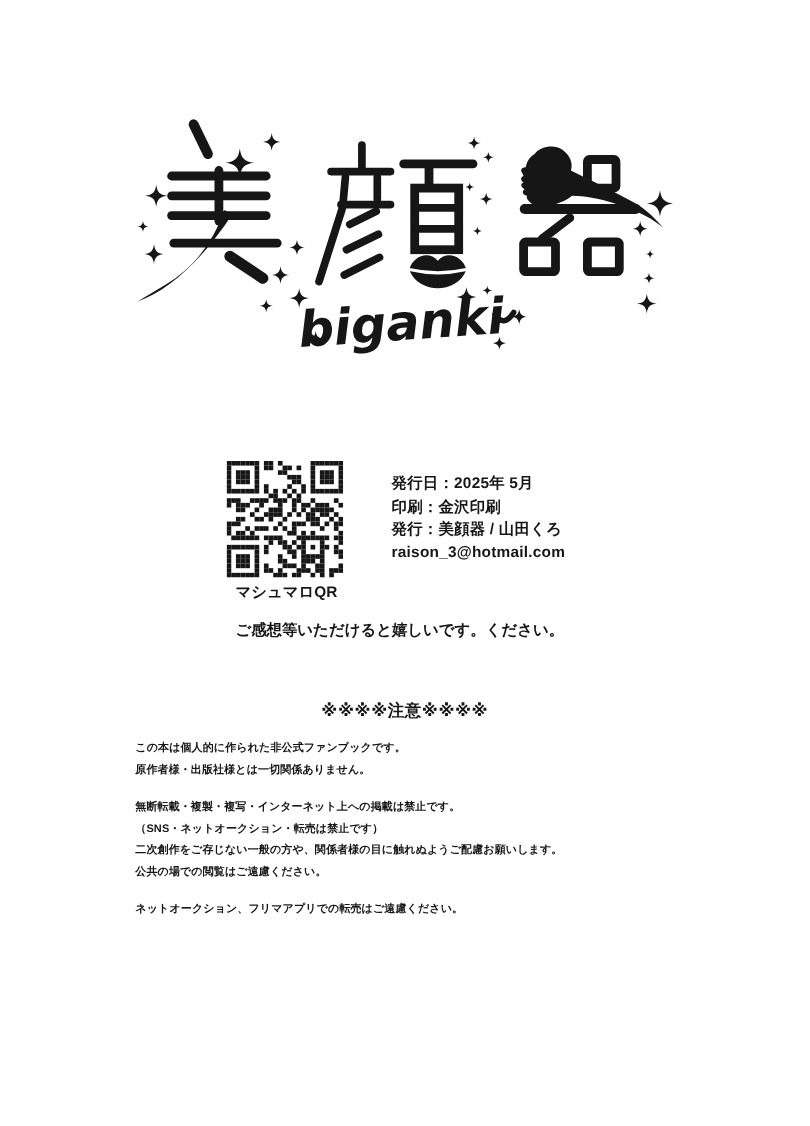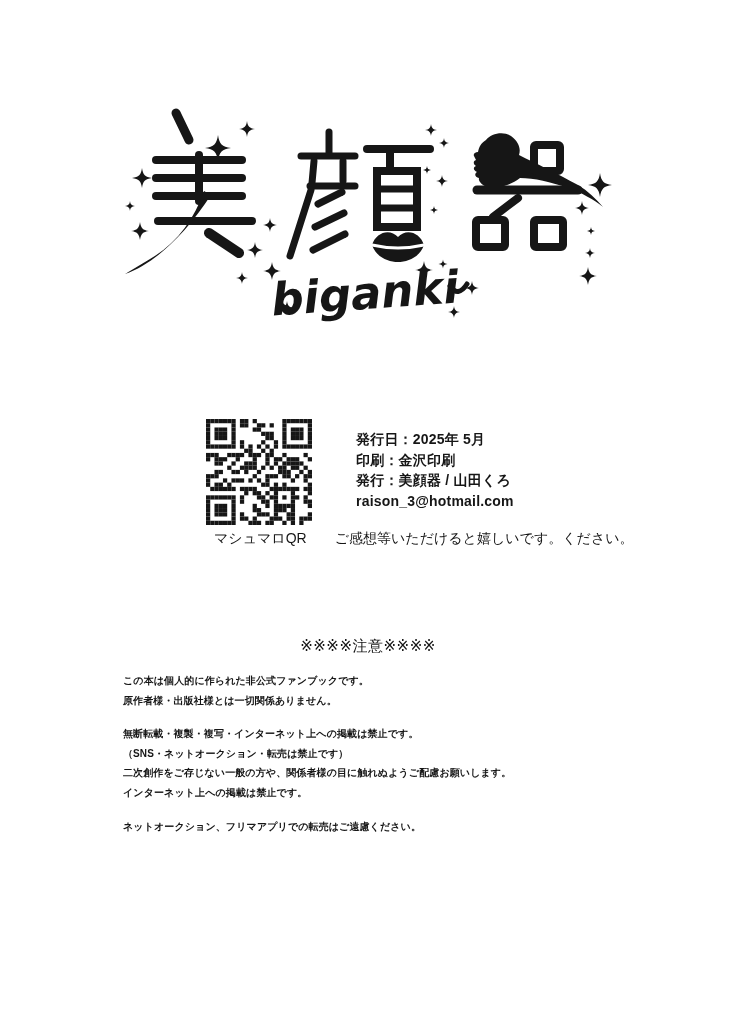--- a/index.html
+++ b/index.html
@@ -8,23 +8,23 @@
     background:#ffffff;color:#161616;
     font-family:"Liberation Sans","DejaVu Sans",sans-serif;
     -webkit-font-smoothing:antialiased;
   }
   .abs{position:absolute;}
   
   #logo-wrap{left:104px;top:90px;width:528px;height:256px;}
   
   #qr-wrap{left:206px;top:419px;width:106px;height:106px;}
   #pub-info{left:356px;top:429px;font-size:14px;font-weight:700;line-height:20.5px;letter-spacing:.2px;}
-  #qr-caption{left:214px;top:530px;font-size:14px;font-weight:400;display:flex;gap:28px;white-space:nowrap;}
+  #qr-caption{left:214px;top:530px;font-size:14px;font-weight:700;display:flex;gap:16px;white-space:nowrap;flex-direction:column;}
   
-  #notice-header{left:0;top:637px;width:736px;text-align:center;font-size:15px;font-weight:400;letter-spacing:.5px;}
+  #notice-header{left:0;top:637px;width:736px;text-align:center;font-size:15px;font-weight:700;letter-spacing:.5px;}
   #notice-body{left:123px;top:671px;width:600px;font-size:10px;font-weight:700;line-height:19.6px;letter-spacing:.1px;}
   .notice-para{margin:0 0 14px 0;}
   .nline{white-space:nowrap;}
   svg text{user-select:none;}
 </style>
 </head>
 <body>
 
 <div class="abs" id="logo-wrap">
   
@@ -451,18 +451,18 @@
 
 <div class="abs" id="notice-body">
   <div class="notice-para">
     <div class="nline">この本は個人的に作られた非公式ファンブックです。</div>
     <div class="nline">原作者様・出版社様とは一切関係ありません。</div>
   </div>
   <div class="notice-para">
     <div class="nline">無断転載・複製・複写・インターネット上への掲載は禁止です。</div>
     <div class="nline">（SNS・ネットオークション・転売は禁止です）</div>
     <div class="nline">二次創作をご存じない一般の方や、関係者様の目に触れぬようご配慮お願いします。</div>
-    <div class="nline">インターネット上への掲載は禁止です。</div>
+    <div class="nline">公共の場での閲覧はご遠慮ください。</div>
   </div>
   <div class="notice-para">
     <div class="nline">ネットオークション、フリマアプリでの転売はご遠慮ください。</div>
   </div>
 </div>
 
 </body></html>

